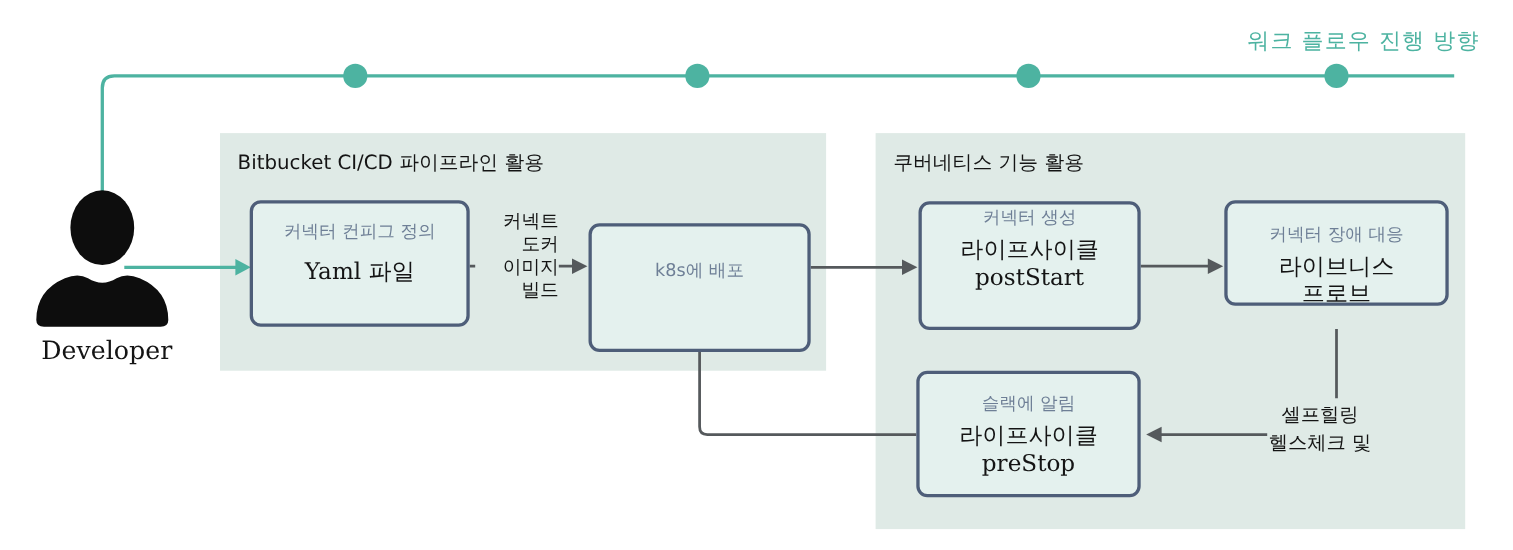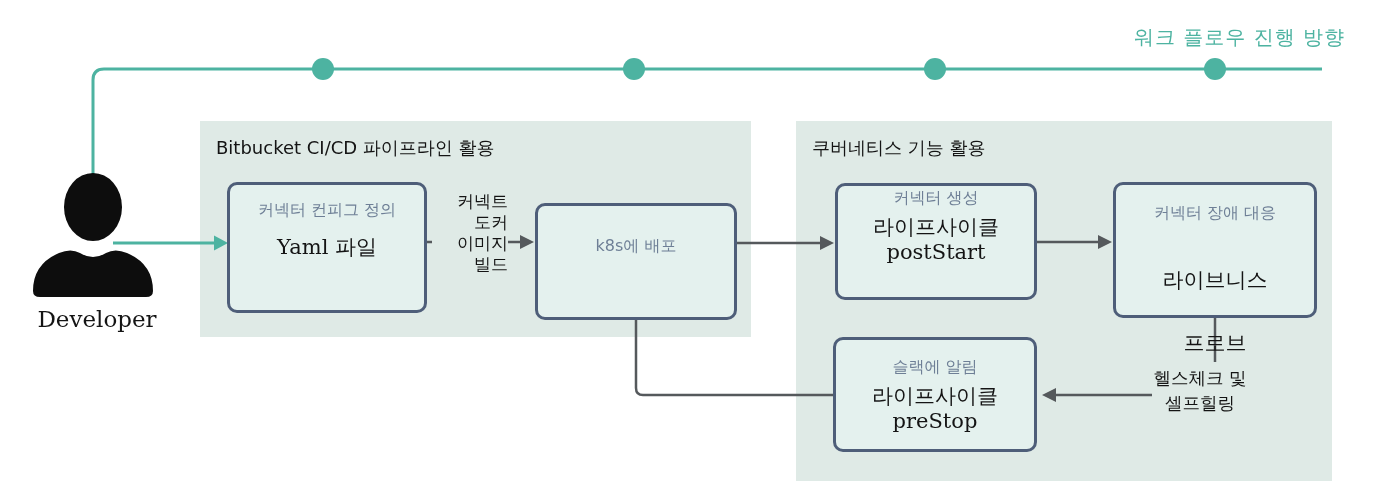--- a/index.html
+++ b/index.html
@@ -30,24 +30,24 @@
   .teal-stroke{stroke:var(--accent);stroke-width:3;fill:none;}
   .teal-fill{fill:var(--accent);stroke:none;}
   .gray-stroke{stroke:var(--arrow);stroke-width:2.5;fill:none;}
   .gray-fill{fill:var(--arrow);stroke:none;}
   .person-fill{fill:#0d0d0d;stroke:none;}
   .node{
     position:absolute;z-index:3;background:var(--node-fill);
     border:3px solid var(--node-border);border-radius:10px;
     display:flex;flex-direction:column;align-items:center;text-align:center;
   }
-  .n-yaml{left:227px;top:182px;width:200px;height:131px;padding-top:13px;}
+  .n-yaml{left:227px;top:182px;width:200px;height:115px;padding-top:13px;}
   .n-k8s{left:535px;top:203px;width:202px;height:117px;padding-top:28px;}
   .n-poststart{left:835px;top:183px;width:202px;height:117px;}
-  .n-liveness{left:1113px;top:182px;width:204px;height:136px;padding-top:16px;gap:38px;}
+  .n-liveness{left:1113px;top:182px;width:204px;height:96px;padding-top:16px;}
   .n-prestop{left:833px;top:337px;width:204px;height:115px;padding-top:15px;}
   .node .sub{
     font-size:16px;line-height:24px;color:var(--subtitle-text);white-space:nowrap;
     font-family:"DejaVu Sans","Liberation Sans",sans-serif;
   }
   .node .main{
     font-size:21px;line-height:26px;color:var(--text);white-space:nowrap;
     font-family:"DejaVu Serif","Liberation Serif",serif;
   }
   .node2 .main{margin-top:12px;}
@@ -168,17 +168,17 @@
   </div>
 
   <div class="docker-label">
     <div>커넥트</div>
     <div>도커</div>
     <div>이미지</div>
     <div>빌드</div>
   </div>
 
   <div class="health-label">
+    <div>셀프힐링</div>
     <div>헬스체크 및</div>
-    <div>셀프힐링</div>
   </div>
 
 </div>
 
 </body></html>

